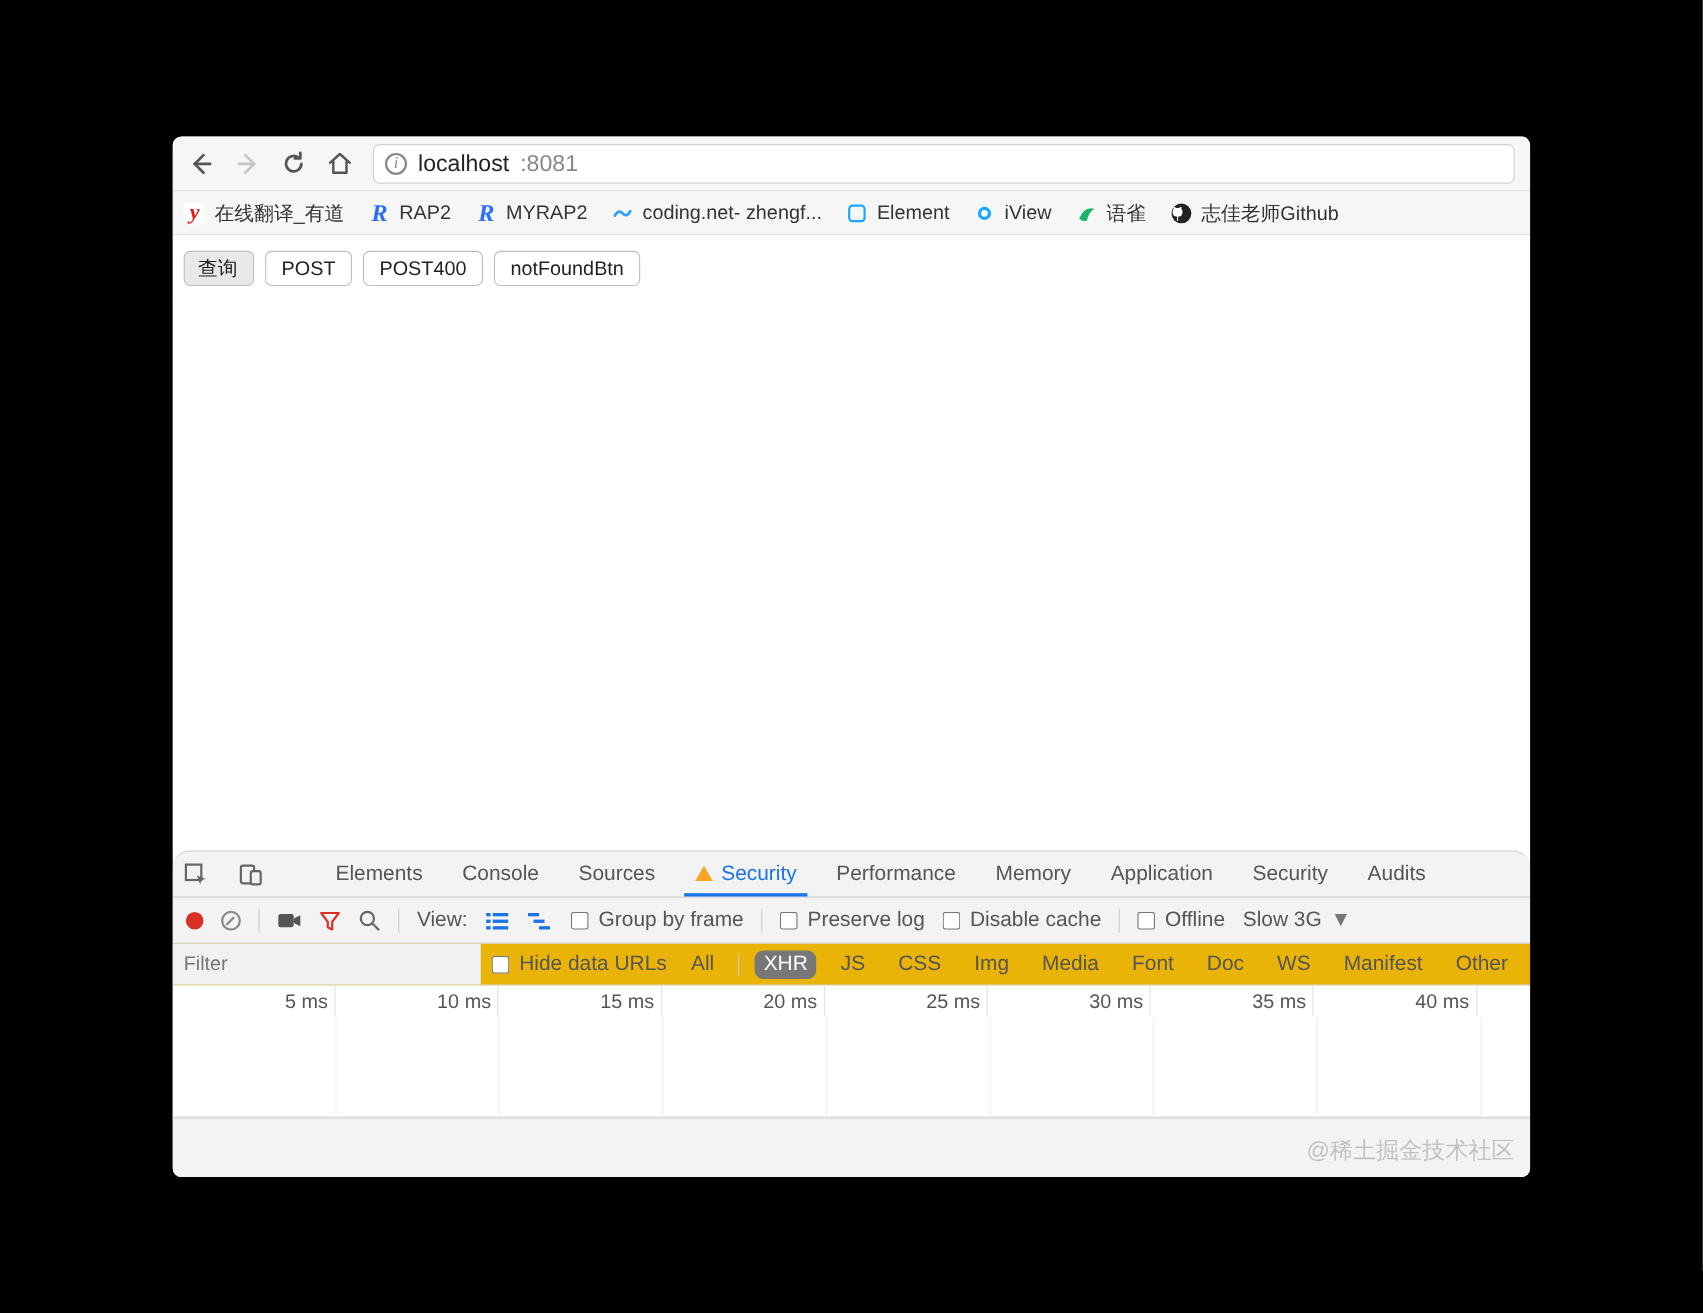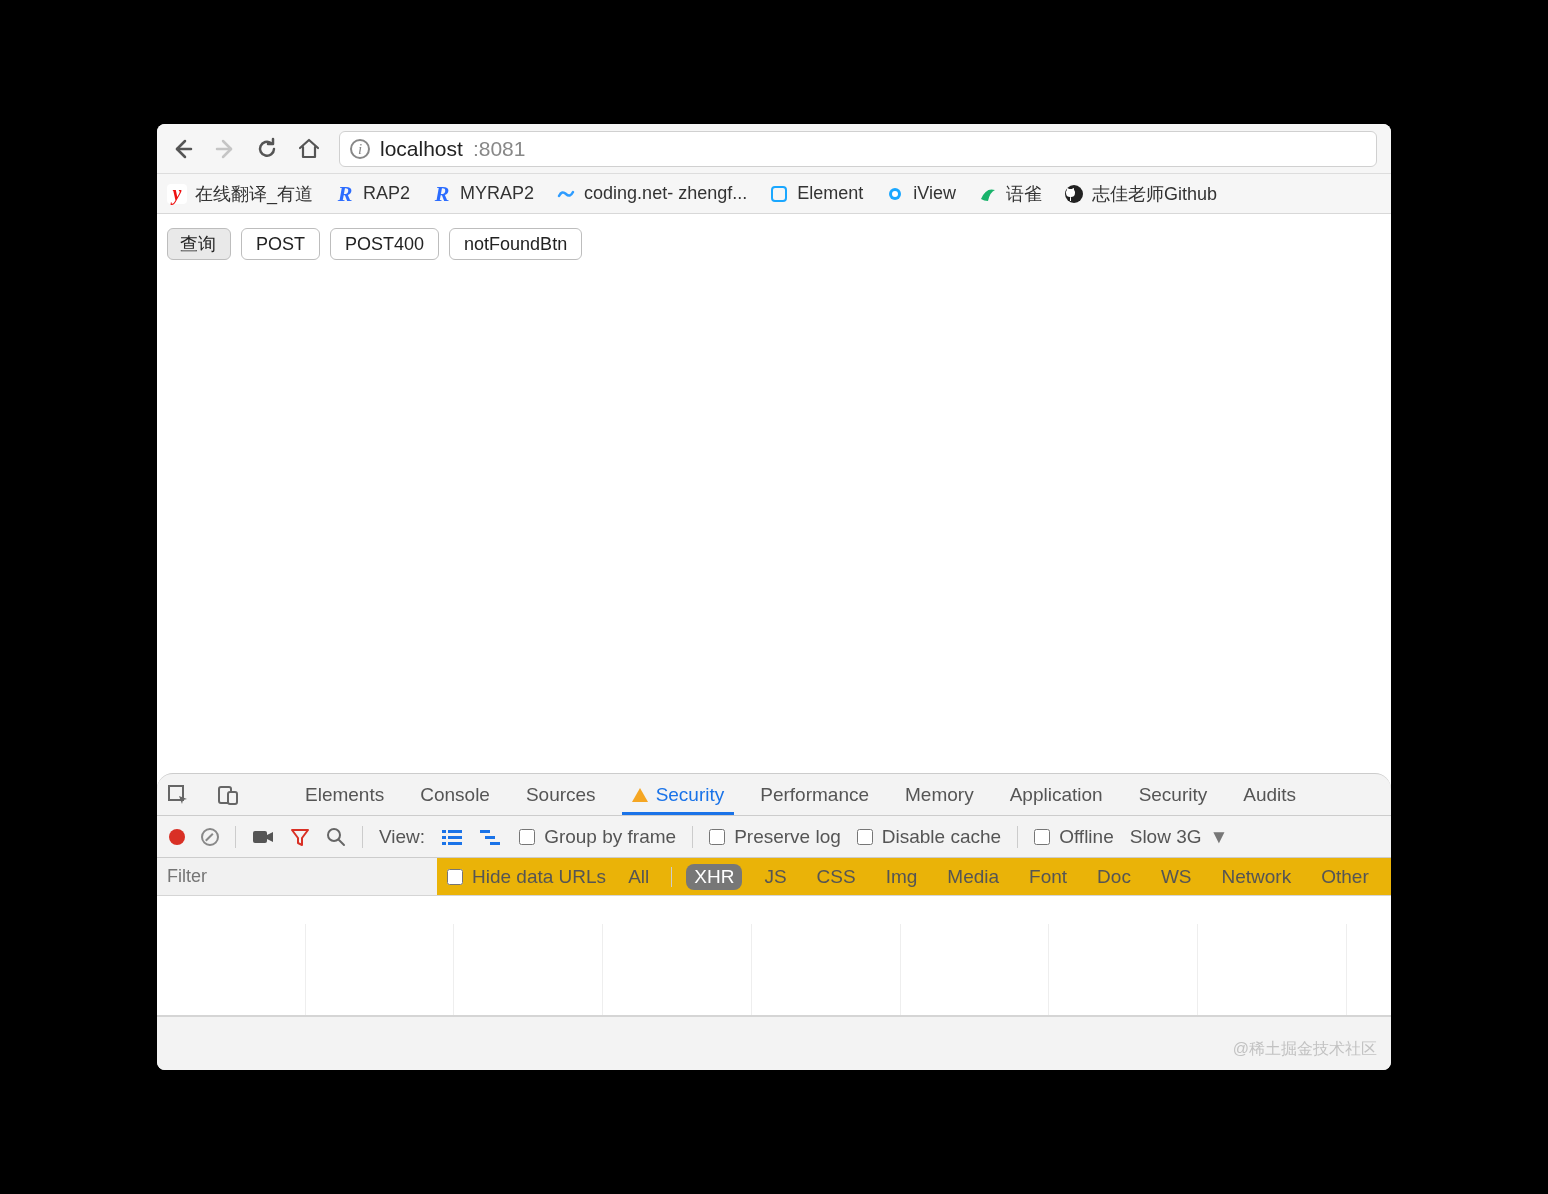--- a/index.html
+++ b/index.html
@@ -182,21 +182,21 @@
   }
   .tick{ flex:1; text-align:right; padding-right:6px; font-size:18px; color:#555; border-right:1px solid #e3e3e3; height:100%; display:flex; align-items:center; justify-content:flex-end;}
   .tick:last-child{border-right:none;}
   .tick-grid{position:absolute;top:28px;bottom:0;left:0;right:0;display:flex;}
   .tick-grid div{flex:1;border-right:1px solid #eee;}
   .tick-grid div:last-child{border-right:none;}
 
   .dt-bottom{ height:54px; background:#f3f3f3; border-top:1px solid #d5d5d5;}
 
   .watermark{
-    position:absolute; right:14px; bottom:10px; font-size:16px; color:#c2c2c2;
+    position:absolute; right:14px; bottom:10px; font-size:21px; color:#c2c2c2;
   }
 
   svg { display:block; }
 </style>
 </head>
 <body>
 
 <div class="frame">
 
   <div class="toolbar">
@@ -398,26 +398,37 @@
         <span class="pill">All</span>
         <span class="pill-sep"></span>
         <span class="pill selected">XHR</span>
         <span class="pill">JS</span>
         <span class="pill">CSS</span>
         <span class="pill">Img</span>
         <span class="pill">Media</span>
         <span class="pill">Font</span>
         <span class="pill">Doc</span>
         <span class="pill">WS</span>
-        <span class="pill">Network</span>
+        <span class="pill">Manifest</span>
         <span class="pill">Other</span>
       </div>
     </div>
 
     <div class="dt-timeline">
+      <div class="ticks">
+        <span class="tick">5 ms</span>
+        <span class="tick">10 ms</span>
+        <span class="tick">15 ms</span>
+        <span class="tick">20 ms</span>
+        <span class="tick">25 ms</span>
+        <span class="tick">30 ms</span>
+        <span class="tick">35 ms</span>
+        <span class="tick">40 ms</span>
+        <span class="tick" style="flex:0.3"></span>
+      </div>
       <div class="tick-grid">
         <div></div>
           <div></div>
           <div></div>
           <div></div>
           <div></div>
           <div></div>
           <div></div>
           <div></div>
           <div style="flex:0.3"></div>

